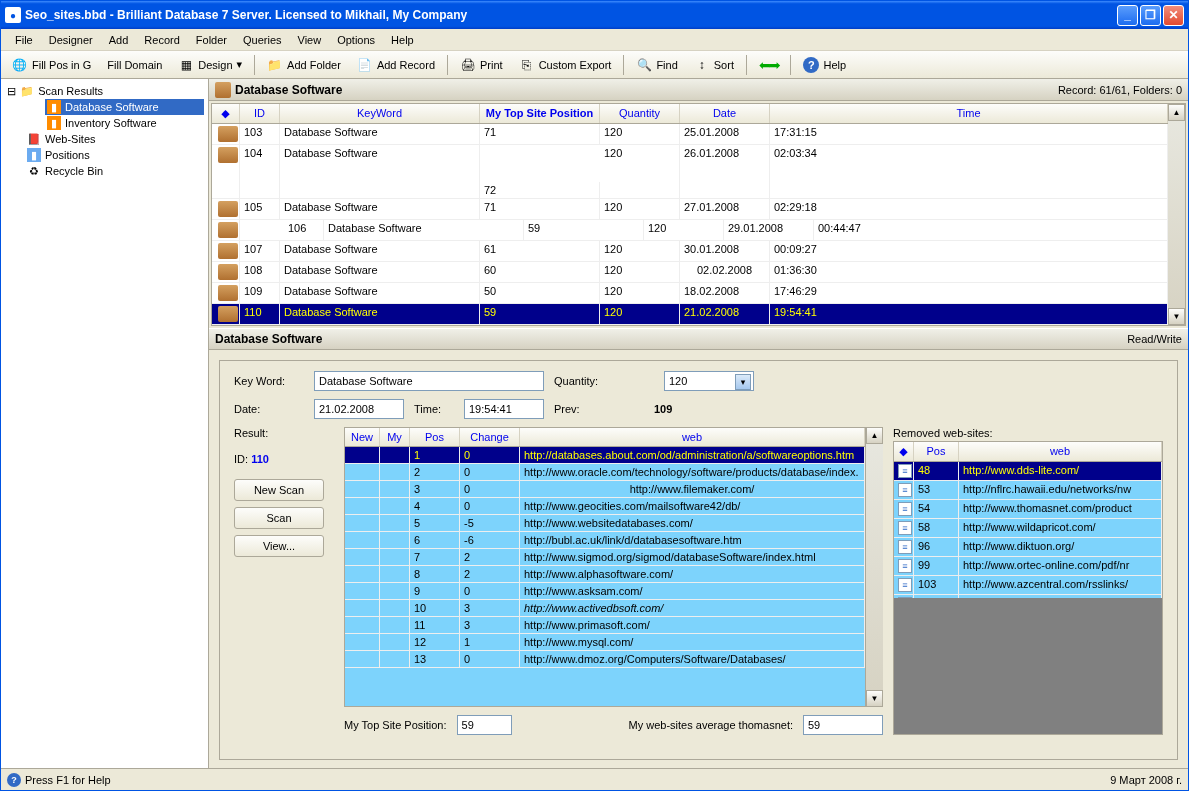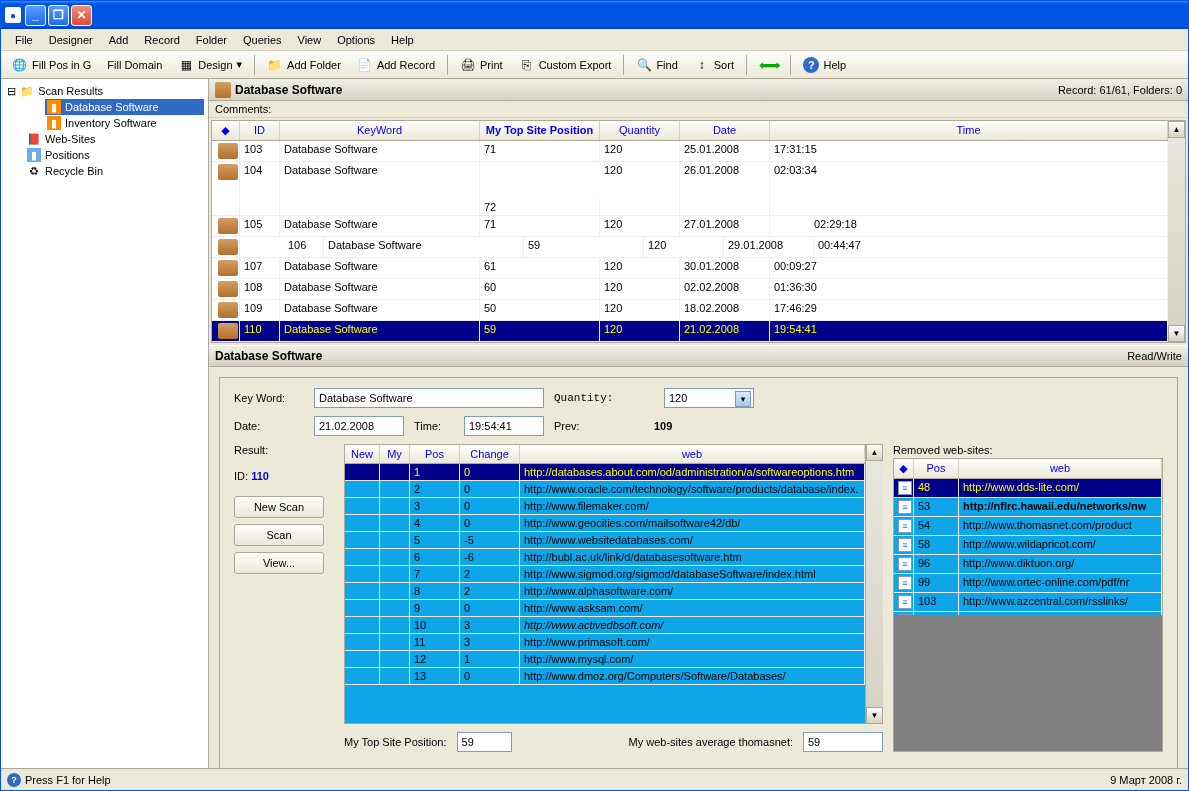--- a/index.html
+++ b/index.html
@@ -42,21 +42,21 @@
 .detail-panel { flex: 1; background: #ece9d8; padding: 10px; overflow: auto; }
 .groupbox { border: 1px solid #aca899; background: #ece9d8; padding: 10px 14px; min-height: 400px; }
 .form-row { display: flex; align-items: center; gap: 10px; margin-bottom: 8px; }
 .lbl { width: 70px; }
 .txtfield { border: 1px solid #7f9db9; background: #fff; padding: 2px 4px; height: 20px; font-family: inherit; font-size: 11px; }
 .combo { border: 1px solid #7f9db9; background: #fff; padding: 2px 4px; height: 20px; width: 90px; display: inline-flex; align-items: center; position: relative; }
 .combo::after { content: "▾"; position: absolute; right: 2px; top: 2px; height: 14px; width: 14px; background: linear-gradient(#dbeaf9,#a6c8ee); display: flex; align-items: center; justify-content: center; font-size: 9px; border: 1px solid #7f9db9; }
 .btn { border: 1px solid #aca899; background: linear-gradient(#fdfdfb,#ece9d8); padding: 4px 10px; width: 90px; cursor: pointer; font-family: inherit; font-size: 11px; border-radius: 3px; }
 .left-controls { display: flex; flex-direction: column; gap: 6px; width: 100px; }
 .form-grid { display: flex; gap: 10px; }
-.small-table { border: 1px solid #aca899; background: #0ea5e9; flex: 1; min-height: 280px; display: flex; flex-direction: column; }
+.small-table { border: 1px solid #aca899; background: #7dd3fc; flex: 1; min-height: 280px; display: flex; flex-direction: column; }
 .st-row { display: flex; border-bottom: 1px solid #eee; }
 .st-row.first-dark { background: #00008b; color: #ffff00; }
 .st-cell { padding: 2px 4px; border-right: 1px solid #eee; overflow: hidden; white-space: nowrap; }
 .removed-panel { width: 270px; display: flex; flex-direction: column; }
 .removed-panel .small-table { min-height: 280px; }
 .scrollbar-v { width: 17px; background: linear-gradient(#e8e8e0,#d6d2c2); display: flex; flex-direction: column; }
 .sb-btn { height: 17px; background: linear-gradient(#fdfdfb,#d6d2c2); border: 1px solid #aca899; display: flex; align-items: center; justify-content: center; font-size: 8px; cursor: pointer; }
 .sb-track { flex: 1; }
 .bottom-row { display: flex; align-items: center; gap: 10px; margin-top: 8px; }
 .statusbar { height: 22px; background: #ece9d8; border-top: 1px solid #aca899; display: flex; align-items: center; padding: 0 6px; }
@@ -64,20 +64,21 @@
 .doc-icon { width: 14px; height: 14px; border: 1px solid #7f9db9; background: #fff; font-size: 9px; display: inline-flex; align-items: center; justify-content: center; color: #316ac5; }
 .green-arrows { color: #00aa00; font-size: 14px; letter-spacing: -2px; }
 .help-icon { width: 16px; height: 16px; border-radius: 50%; background: #316ac5; color: white; display: inline-flex; align-items: center; justify-content: center; font-weight: bold; }
 </style>
 </head>
 <body>
 
 <div class="window">
   <div class="titlebar">
     <span class="titlebar-icon">●</span>
+    <span class="titlebar-text">Seo_sites.bbd - Brilliant Database 7 Server. Licensed to Mikhail, My Company</span>
     <div class="win-btns">
       <div class="win-btn min">_</div>
       <div class="win-btn max">❐</div>
       <div class="win-btn close">✕</div>
     </div>
   </div>
 
   <div class="menubar">
     <span>File</span>
     <span>Designer</span>
@@ -179,21 +180,20 @@
           </div>
         </div>
     </div>
 
     <div class="main-panel">
       <div class="section-header">
         <span class="shicon"></span>
         <span>Database Software</span>
         <span class="records-info">Record: 61/61, Folders: 0</span>
       </div>
-      <div class="comments-row">Comments:</div>
 
       <div class="table-wrap">
         <div style="display:flex;flex:1;min-height:0;">
           <div style="flex:1;display:flex;flex-direction:column;">
             <div class="grid-header">
               <div class="gh-cell" style="width:28px;">◆</div>
               <div class="gh-cell" style="width:40px;">ID</div>
               <div class="gh-cell" style="width:200px;">KeyWord</div>
               <div class="gh-cell" style="width:120px;font-weight:bold;">My Top Site Position</div>
               <div class="gh-cell" style="width:80px;">Quantity</div>
@@ -225,21 +225,21 @@
                 </div>
                 <div class="grid-row">
                   <div class="g-cell" style="width:28px;">
                     <div class="row-icon"></div>
                   </div>
                   <div class="g-cell" style="width:40px;">105</div>
                   <div class="g-cell" style="width:200px;">Database Software</div>
                   <div class="g-cell" style="width:120px;">71</div>
                   <div class="g-cell" style="width:80px;">120</div>
                   <div class="g-cell" style="width:90px;">27.01.2008</div>
-                  <div class="g-cell" style="flex:1;margin-left:40px;">02:29:18</div>
+                  <div class="g-cell" style="flex:1;">02:29:18</div>
                 </div>
                 <div class="grid-row">
                   <div class="g-cell" style="width:28px;">
                     <div class="row-icon"></div>
                   </div>
                   <div class="g-cell" style="width:40px;margin-left:44px;">106</div>
                   <div class="g-cell" style="width:200px;">Database Software</div>
                   <div class="g-cell" style="width:120px;">59</div>
                   <div class="g-cell" style="width:80px;">120</div>
                   <div class="g-cell" style="width:90px;">29.01.2008</div>
@@ -257,21 +257,21 @@
                   <div class="g-cell" style="flex:1;">00:09:27</div>
                 </div>
                 <div class="grid-row">
                   <div class="g-cell" style="width:28px;">
                     <div class="row-icon"></div>
                   </div>
                   <div class="g-cell" style="width:40px;">108</div>
                   <div class="g-cell" style="width:200px;">Database Software</div>
                   <div class="g-cell" style="width:120px;">60</div>
                   <div class="g-cell" style="width:80px;">120</div>
-                  <div class="g-cell" style="width:90px;">02.02.2008</div>
+                  <div class="g-cell" style="width:90px;text-align:center;">02.02.2008</div>
                   <div class="g-cell" style="flex:1;">01:36:30</div>
                 </div>
                 <div class="grid-row">
                   <div class="g-cell" style="width:28px;">
                     <div class="row-icon"></div>
                   </div>
                   <div class="g-cell" style="width:40px;">109</div>
                   <div class="g-cell" style="width:200px;">Database Software</div>
                   <div class="g-cell" style="width:120px;">50</div>
                   <div class="g-cell" style="width:80px;">120</div>
@@ -303,21 +303,21 @@
         <span class="shicon"></span>
         <span>Database Software</span>
         <span class="records-info">Read/Write</span>
       </div>
 
       <div class="detail-panel">
         <div class="groupbox">
           <div class="form-row">
             <span class="lbl">Key Word:</span>
             <input class="txtfield" style="width: 230px;" value="Database Software">
-            <span class="lbl" style="width:50px;font-family:Liberation Mono, monospace;">Quantity:</span>
+            <span class="lbl" style="width:50px;">Quantity:</span>
             <span style="width:40px;"></span>
             <div class="combo">
                 <span>120</span>
               </div>
           </div>
           <div class="form-row">
             <span class="lbl">Date:</span>
             <input class="txtfield" style="width: 90px;" value="21.02.2008">
             <span class="lbl" style="width:40px;">Time:</span>
             <input class="txtfield" style="width: 80px;" value="19:54:41">
@@ -358,21 +358,21 @@
                         <div class="st-cell" style="width:30px;"></div>
                         <div class="st-cell" style="width:50px;">2</div>
                         <div class="st-cell" style="width:60px;">0</div>
                         <div class="st-cell" style="flex:1;">http://www.oracle.com/technology/software/products/database/index.</div>
                       </div>
                       <div class="st-row">
                         <div class="st-cell" style="width:35px;"></div>
                         <div class="st-cell" style="width:30px;"></div>
                         <div class="st-cell" style="width:50px;">3</div>
                         <div class="st-cell" style="width:60px;">0</div>
-                        <div class="st-cell" style="flex:1;">http://www.filemaker.com/</div>
+                        <div class="st-cell" style="flex:1;text-align:center;">http://www.filemaker.com/</div>
                       </div>
                       <div class="st-row">
                         <div class="st-cell" style="width:35px;"></div>
                         <div class="st-cell" style="width:30px;"></div>
                         <div class="st-cell" style="width:50px;">4</div>
                         <div class="st-cell" style="width:60px;">0</div>
                         <div class="st-cell" style="flex:1;">http://www.geocities.com/mailsoftware42/db/</div>
                       </div>
                       <div class="st-row">
                         <div class="st-cell" style="width:35px;"></div>
@@ -464,21 +464,21 @@
                 </div>
                 <div class="grid-body" id="removed-body">
                     <div class="st-row first-dark">
                       <div class="st-cell" style="width:20px;"><span class="doc-icon">≡</span></div>
                       <div class="st-cell" style="width:45px;">48</div>
                       <div class="st-cell" style="flex:1;">http://www.dds-lite.com/</div>
                     </div>
                     <div class="st-row">
                       <div class="st-cell" style="width:20px;"><span class="doc-icon">≡</span></div>
                       <div class="st-cell" style="width:45px;">53</div>
-                      <div class="st-cell" style="flex:1;font-weight:bold;">http://nflrc.hawaii.edu/networks/nw</div>
+                      <div class="st-cell" style="flex:1;">http://nflrc.hawaii.edu/networks/nw</div>
                     </div>
                     <div class="st-row">
                       <div class="st-cell" style="width:20px;"><span class="doc-icon">≡</span></div>
                       <div class="st-cell" style="width:45px;">54</div>
                       <div class="st-cell" style="flex:1;">http://www.thomasnet.com/product</div>
                     </div>
                     <div class="st-row">
                       <div class="st-cell" style="width:20px;"><span class="doc-icon">≡</span></div>
                       <div class="st-cell" style="width:45px;">58</div>
                       <div class="st-cell" style="flex:1;">http://www.wildapricot.com/</div>

